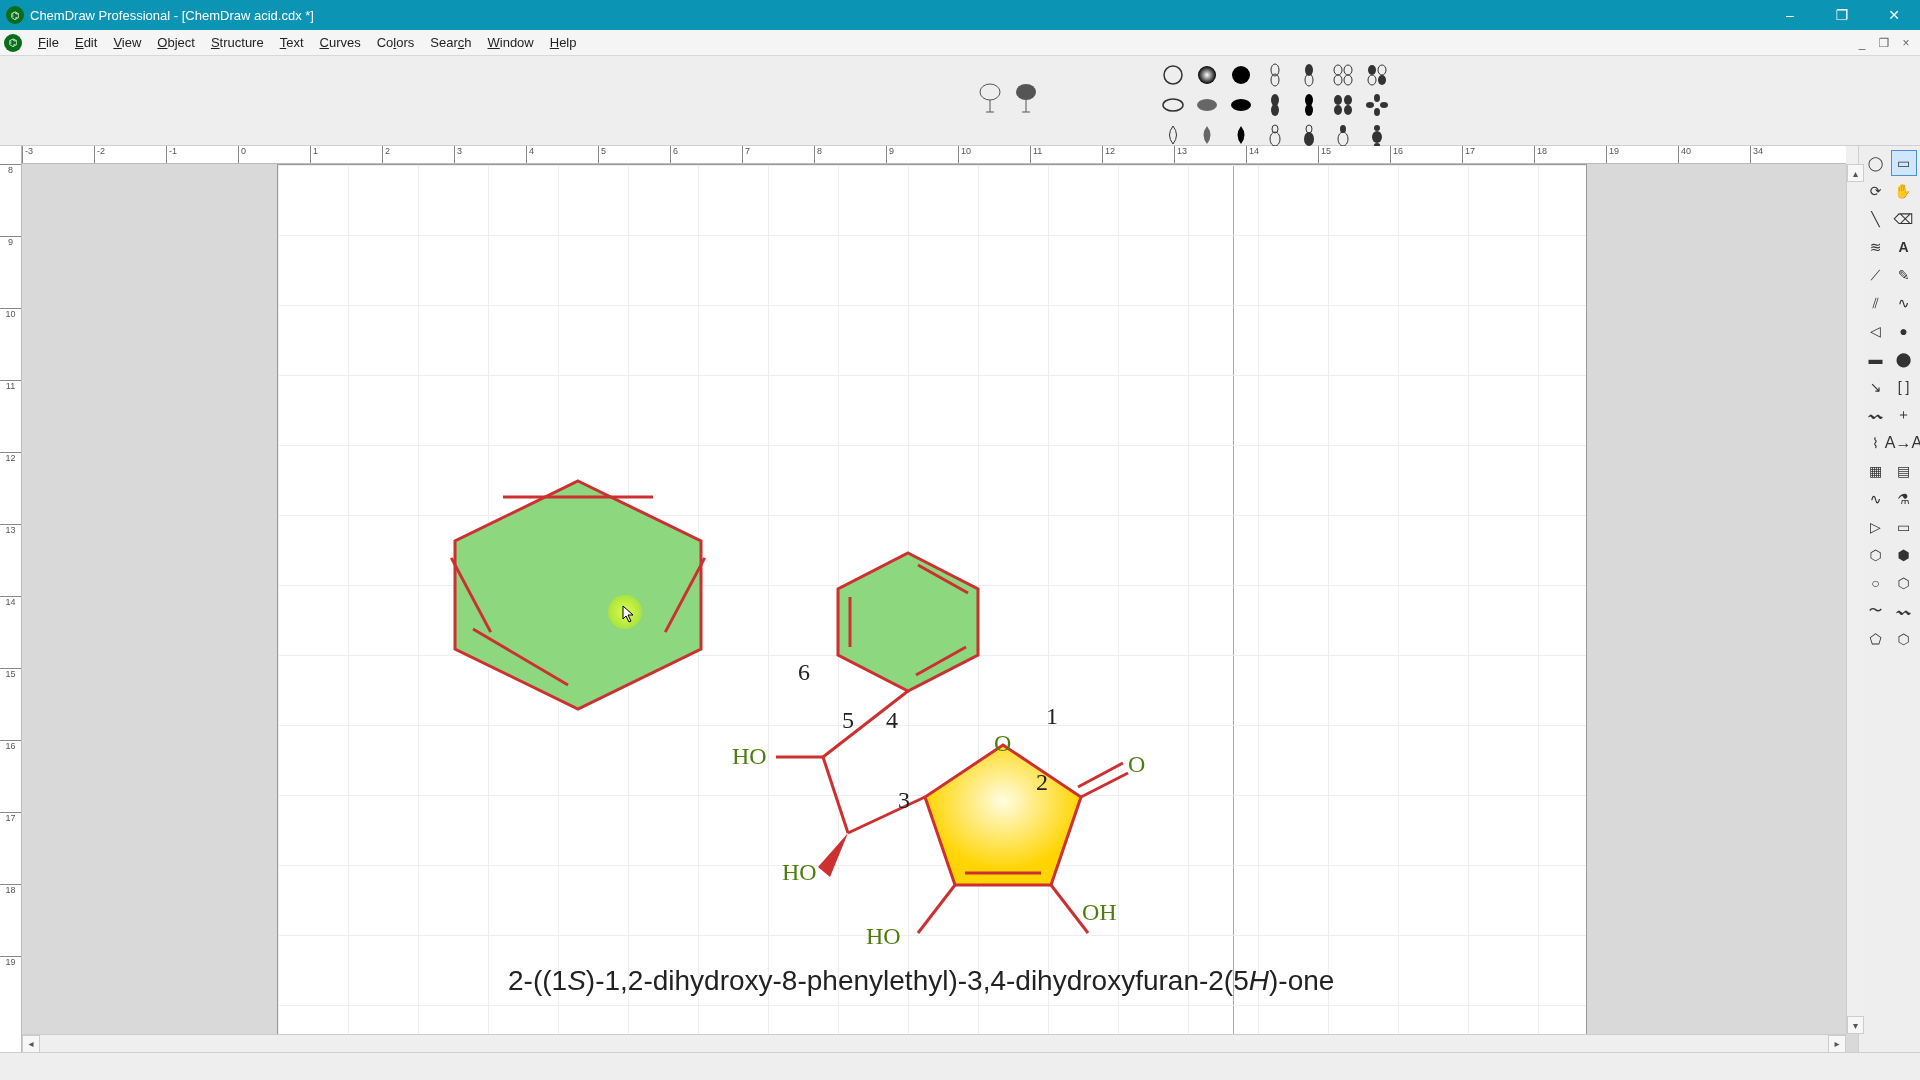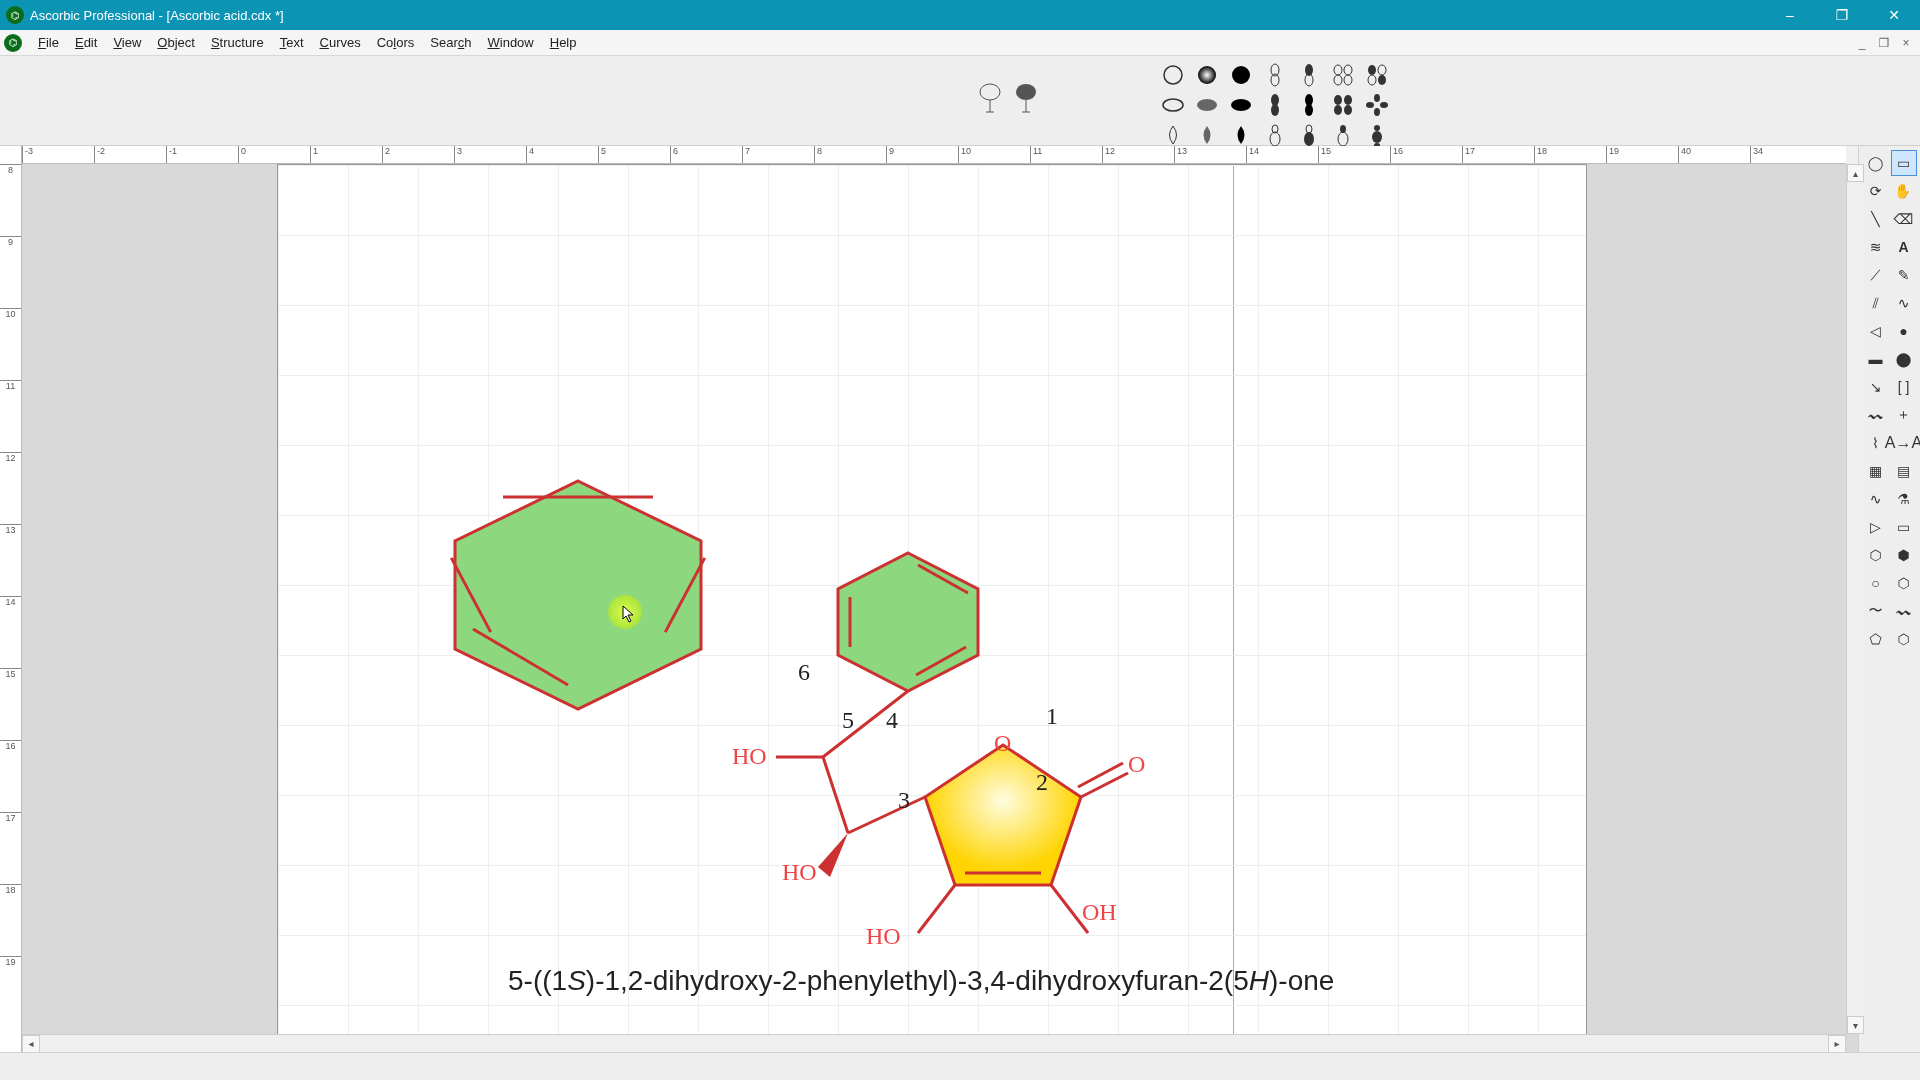--- a/index.html
+++ b/index.html
@@ -34,34 +34,34 @@
 .page{position:absolute;left:255px;top:0;width:1310px;height:900px;background:#fff;border:1px solid #999}
 .page::before{content:"";position:absolute;left:955px;top:0;bottom:0;border-left:1px solid #aaa} 
 .grid{position:absolute;inset:0;background-image:linear-gradient(#eee 1px,transparent 1px),linear-gradient(90deg,#eee 1px,transparent 1px);background-size:70px 70px}
 .toolpal{width:62px;background:#eeeeee;border-left:1px solid #cfcfcf;padding-top:4px;display:flex;flex-direction:column;align-items:center;gap:2px}
 .toolpal .trow{display:flex;gap:2px}
 .tbtn{width:26px;height:26px;border:1px solid transparent;display:flex;align-items:center;justify-content:center;font-size:14px;color:#333}
 .tbtn.sel{background:#cfe6ff;border-color:#4a90d9}
 
 .status{position:absolute;bottom:0;left:0;right:0;height:28px;background:#eee;border-top:1px solid #cfcfcf}
 
-.atom{position:absolute;font-family:"Times New Roman",serif;color:#ef4444;font-size:24px}
+.atom{position:absolute;font-family:"Times New Roman",serif;color:#4d7c0f;font-size:24px}
 .num{position:absolute;font-family:"Times New Roman",serif;color:#222;font-size:24px}
 .caption{position:absolute;font-family:"Times New Roman",serif;font-size:28px;color:#222}
 .scroll-h{position:absolute;left:22px;right:74px;bottom:0;height:18px;background:#efefef;border-top:1px solid #ccc;display:flex;align-items:center}
 .scroll-h .arrow{width:18px;height:18px;display:flex;align-items:center;justify-content:center;font-size:10px;color:#555;border:1px solid #ccc;background:#f7f7f7}
 .scroll-v{position:absolute;right:56px;top:18px;bottom:18px;width:18px;background:#efefef;border-left:1px solid #ccc;display:flex;flex-direction:column}
 .scroll-v .arrow{height:18px;display:flex;align-items:center;justify-content:center;font-size:10px;color:#555;border:1px solid #ccc;background:#f7f7f7}
 </style>
 </head>
 <body>
 
 <div class="titlebar">
   <span class="app-icon">⌬</span>
-  <span class="title">Ascorbic Professional - [Ascorbic acid.cdx *]</span>
+  <span class="title">ChemDraw Professional - [ChemDraw acid.cdx *]</span>
   <div class="winbtn">–</div>
   <div class="winbtn">❐</div>
   <div class="winbtn">✕</div>
 </div>
 
 <div class="menubar">
   <span class="mdi-app-icon">⌬</span>
   <span class="m"><u>F</u>ile</span>
   <span class="m"><u>E</u>dit</span>
   <span class="m"><u>V</u>iew</span>
@@ -373,21 +373,21 @@
       <div class="atom" style="left:850px;top:586px">O</div>
 
       <div class="num" style="left:520px;top:494px">6</div>
       <div class="num" style="left:564px;top:542px">5</div>
       <div class="num" style="left:608px;top:542px">4</div>
       <div class="num" style="left:620px;top:622px">3</div>
       <div class="num" style="left:758px;top:604px">2</div>
       <div class="num" style="left:768px;top:538px">1</div>
 
       <div class="caption" style="left:230px;top:800px;white-space:nowrap">
-        <span>5-((1</span><i>S</i><span>)-1,2-dihydroxy-2-phenylethyl)-3,4-dihydroxyfuran-2(5</span><i>H</i><span>)-one</span>
+        <span>2-((1</span><i>S</i><span>)-1,2-dihydroxy-8-phenylethyl)-3,4-dihydroxyfuran-2(5</span><i>H</i><span>)-one</span>
       </div>
     </div>
   </div>
 
   <div class="scroll-v">
     <div class="arrow">▴</div>
     <div style="flex:1"></div>
     <div class="arrow">▾</div>
   </div>
 

